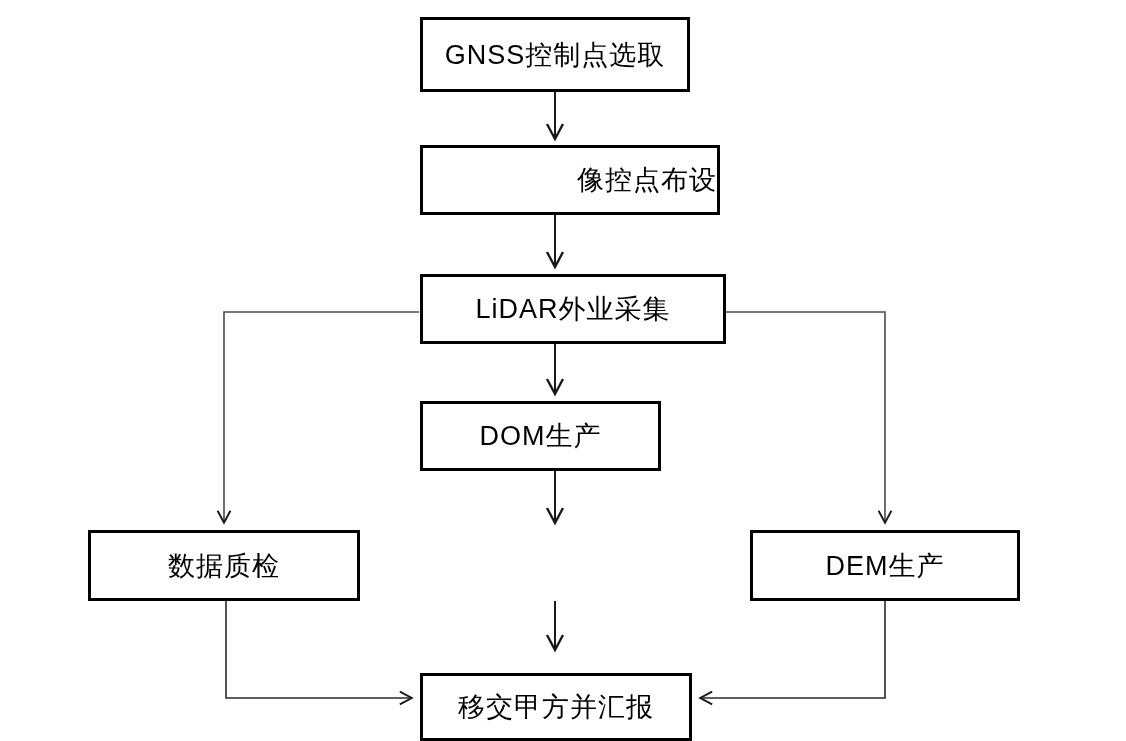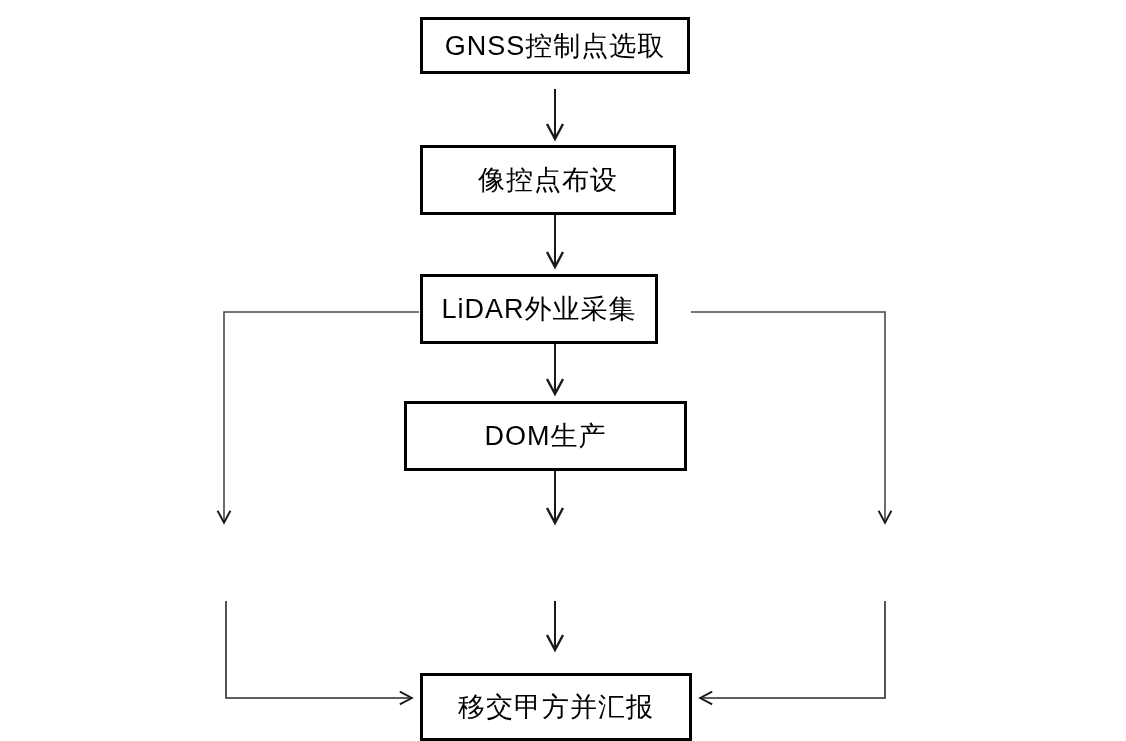--- a/index.html
+++ b/index.html
@@ -28,24 +28,24 @@
     border: 3px solid #000000;
     background: #ffffff;
     display: flex;
     align-items: center;
     justify-content: center;
     font-size: 27px;
     color: #000000;
     letter-spacing: 1px;
     white-space: nowrap;
   }
-  .node-gnss   { left: 420px; top: 17px;  width: 270px; height: 57px; }
-  .node-xkd    { left: 420px; top: 145px; width: 256px; height: 70px; }
-  .node-lidar  { left: 420px; top: 274px; width: 238px; height: 70px; text-align: right; }
-  .node-dom    { left: 404px; top: 401px; width: 283px; height: 70px; justify-content: center; }
+  .node-gnss   { left: 420px; top: 17px;  width: 270px; height: 75px; }
+  .node-xkd    { left: 420px; top: 145px; width: 300px; height: 70px; justify-content: flex-end; }
+  .node-lidar  { left: 420px; top: 274px; width: 306px; height: 70px; text-align: right; }
+  .node-dom    { left: 420px; top: 401px; width: 241px; height: 70px; justify-content: center; }
   .node-sjzj   { left: 88px;  top: 530px; width: 272px; height: 71px; }
   .node-cgjc   { left: 420px; top: 530px; width: 270px; height: 71px; }
   .node-dem    { left: 750px; top: 530px; width: 270px; height: 71px; }
   .node-yjjf   { left: 420px; top: 657px; width: 272px; height: 68px; margin-top: 16px; }
 </style>
 </head>
 <body>
 
 <div class="canvas">
 
@@ -78,20 +78,26 @@
   </div>
 
   <div class="node node-lidar">
     <span>LiDAR外业采集</span>
   </div>
 
   <div class="node node-dom">
     <span>DOM生产</span>
   </div>
 
+  <div class="node node-sjzj">
+    <span>数据质检</span>
+  </div>
 
 
+  <div class="node node-dem">
+    <span>DEM生产</span>
+  </div>
 
   <div class="node node-yjjf">
     <span>移交甲方并汇报</span>
   </div>
 
 </div>
 
 </body></html>

